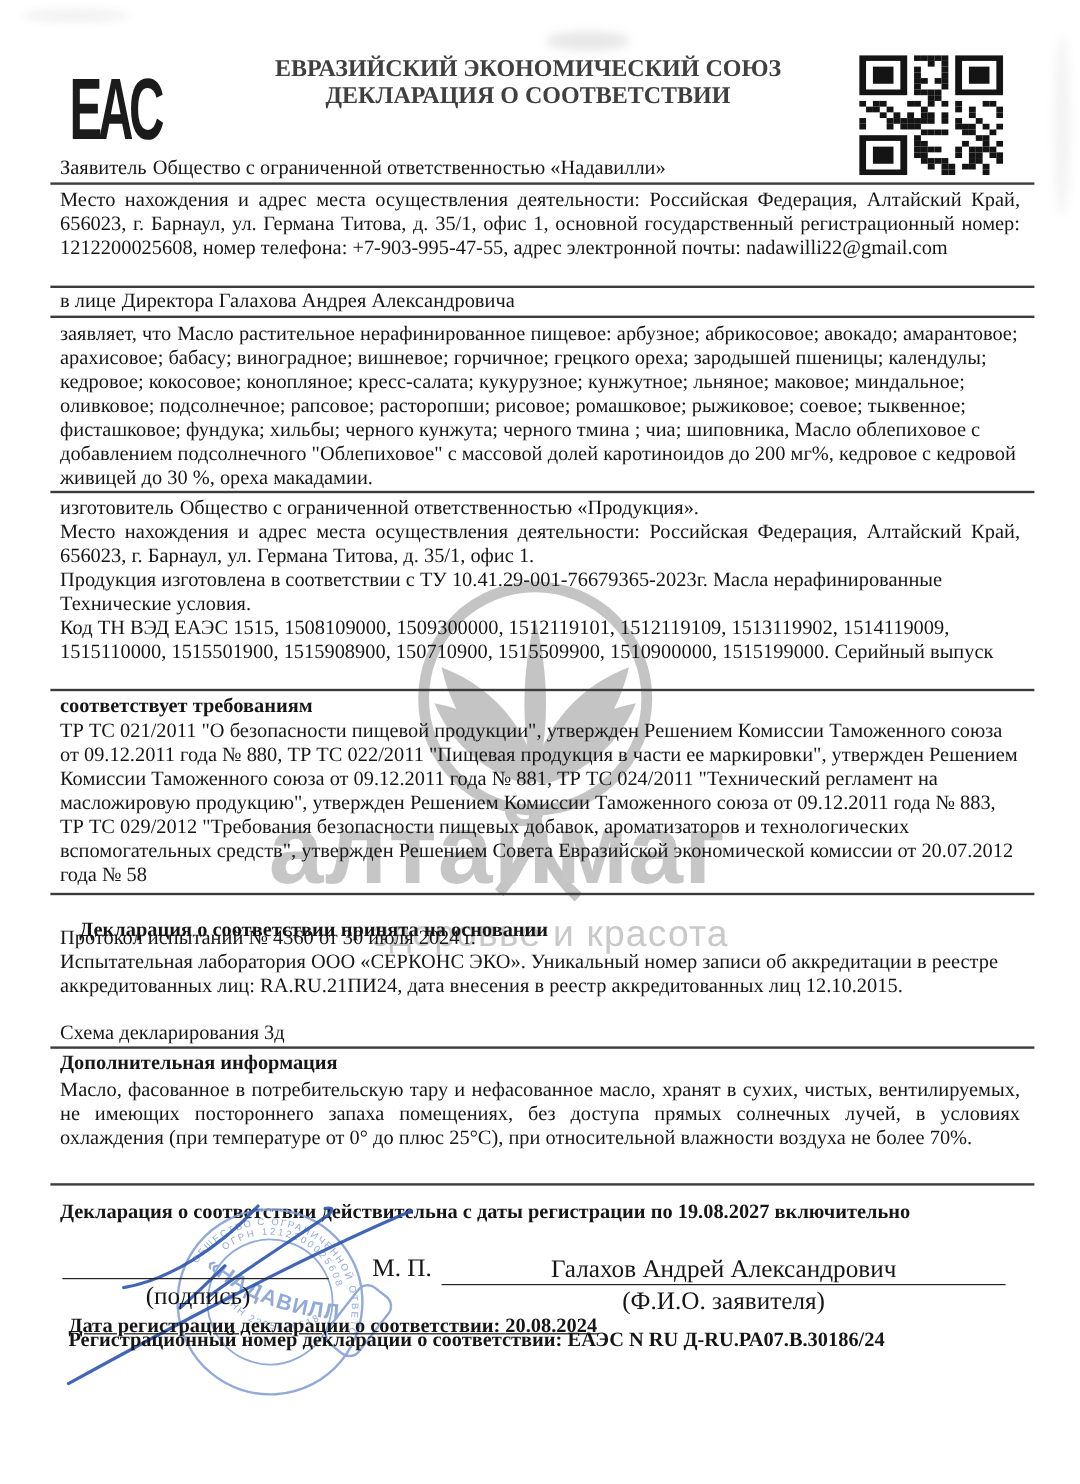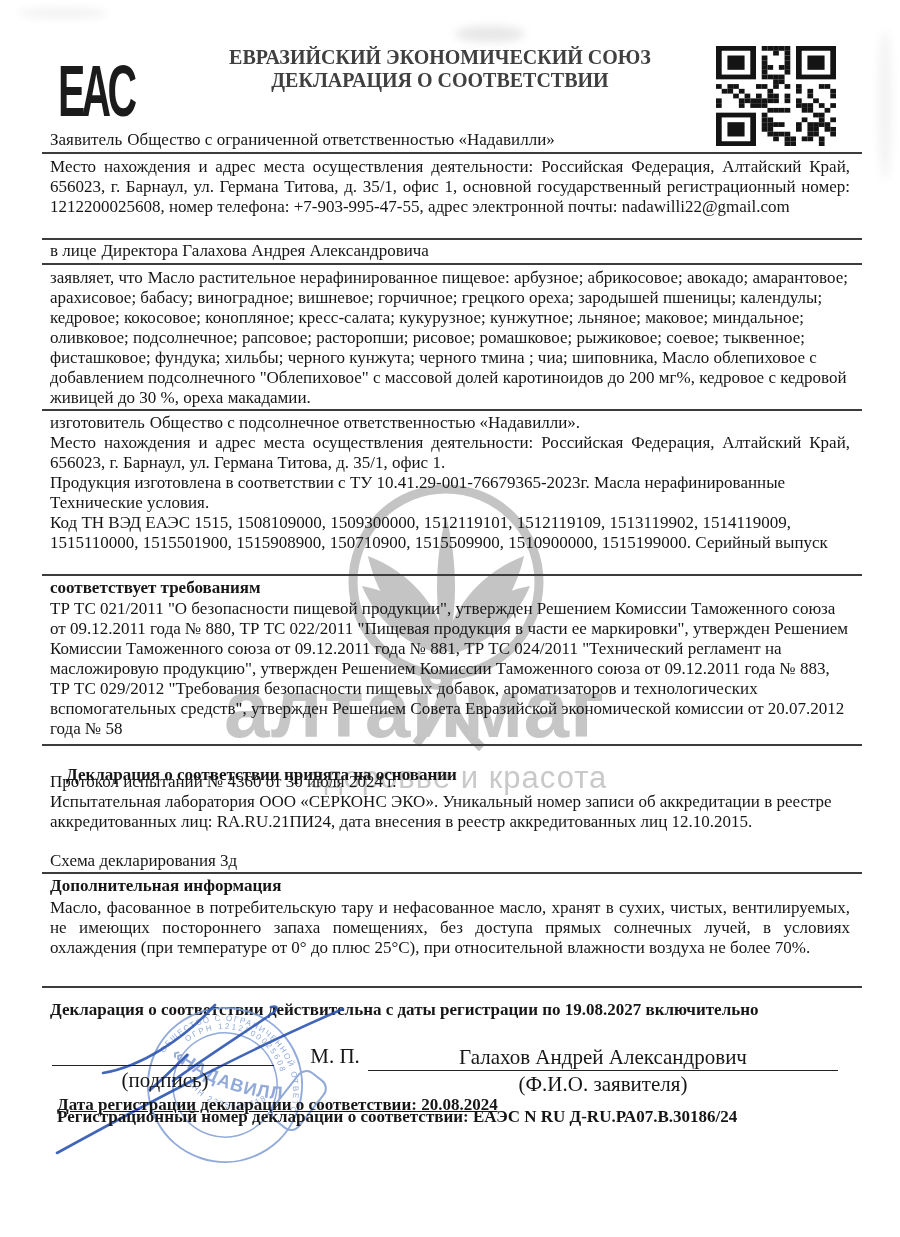--- a/index.html
+++ b/index.html
@@ -213,21 +213,21 @@
       <span class="lbl">в лице</span><span>Директора Галахова Андрея Александровича</span>
     </p>
     <div class="rule" style="top:263px;"></div>
 
     <p class="t" style="top:268px;margin:0;">
       <span class="lbl">заявляет, что</span><span>Масло растительное нерафинированное пищевое: арбузное; абрикосовое; авокадо; амарантовое; арахисовое; бабасу; виноградное; вишневое;  горчичное; грецкого ореха; зародышей пшеницы; календулы; кедровое; кокосовое; конопляное; кресс-салата; кукурузное; кунжутное; льняное; маковое; миндальное; оливковое; подсолнечное; рапсовое; расторопши; рисовое; ромашковое; рыжиковое; соевое; тыквенное; фисташковое; фундука; хильбы; черного кунжута; черного тмина ; чиа; шиповника, Масло облепиховое с добавлением подсолнечного "Облепиховое" с массовой долей каротиноидов до 200 мг%,  кедровое с кедровой живицей до 30 %,  ореха макадамии.</span>
     </p>
     <div class="rule" style="top:409px;"></div>
 
     <p class="t" style="top:413px;margin:0;">
-      <span class="lbl">изготовитель</span><span>Общество с подсолнечное ответственностью «Надавилли».</span>
+      <span class="lbl">изготовитель</span><span>Общество с ограниченной ответственностью «Продукция».</span>
     </p>
     <p class="t just" style="top:433px;margin:0;">Место нахождения и адрес места осуществления деятельности: Российская Федерация, Алтайский Край, 656023, г. Барнаул, ул. Германа Титова, д. 35/1, офис 1.</p>
     <p class="t" style="top:473px;margin:0;">Продукция изготовлена в соответствии с ТУ 10.41.29-001-76679365-2023г. Масла нерафинированные Технические условия.</p>
     <p class="t" style="top:513px;margin:0;">Код ТН ВЭД ЕАЭС 1515, 1508109000, 1509300000, 1512119101, 1512119109, 1513119902, 1514119009, 1515110000, 1515501900, 1515908900, 150710900, 1515509900, 1510900000, 1515199000. Серийный выпуск</p>
     <div class="rule" style="top:574px;"></div>
 
     <p class="t bold" style="top:578px;margin:0;">соответствует требованиям</p>
     <p class="t" style="top:599px;margin:0;">ТР ТС 021/2011 "О безопасности пищевой продукции", утвержден Решением Комиссии Таможенного союза от 09.12.2011 года № 880, ТР ТС 022/2011 "Пищевая продукция в части ее маркировки", утвержден Решением Комиссии Таможенного союза от 09.12.2011 года № 881, ТР ТС 024/2011 "Технический регламент на масложировую продукцию", утвержден Решением Комиссии Таможенного союза от 09.12.2011 года № 883, ТР ТС 029/2012 "Требования безопасности пищевых добавок,  ароматизаторов и технологических вспомогательных средств", утвержден Решением Совета Евразийской экономической комиссии от 20.07.2012 года № 58</p>
     <div class="rule" style="top:744px;"></div>
 

